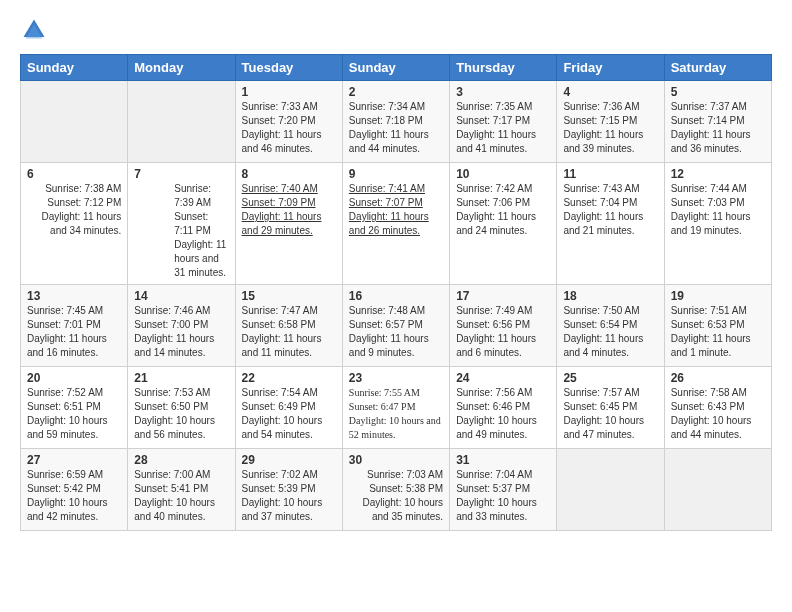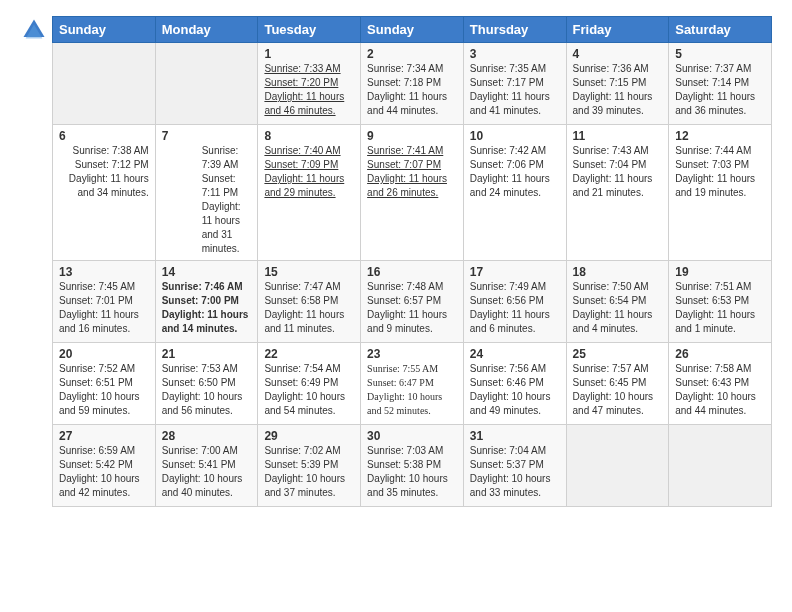--- a/index.html
+++ b/index.html
@@ -8,21 +8,21 @@
       height: 612px;
       font-family: Arial, sans-serif;
       background: #fff;
       overflow: hidden;
     }
     .page {
       width: 792px;
       height: 465px;
       padding: 16px 20px 10px 20px;
       display: flex;
-      flex-direction: row;
+      flex-direction: column;
     }
     .header {
       display: flex;
       justify-content: space-between;
       align-items: flex-start;
       margin-bottom: 10px;
     }
     .logo {
       display: flex;
       align-items: center;
@@ -132,21 +132,21 @@
           <th>Friday</th>
           <th>Saturday</th>
         </tr>
     </thead>
     <tbody id="calendar-body">
     <tr>
           <td class="empty-cell"></td>
           <td class="empty-cell"></td>
           <td>
             <span class="day-num">1</span>
-            <div class="day-info" style="white-space: pre-line; text-decoration: underline;">Sunrise: 7:33 AM
+            <div class="day-info" style="white-space: pre-line;">Sunrise: 7:33 AM
 Sunset: 7:20 PM
 Daylight: 11 hours and 46 minutes.</div>
           </td>
           <td>
             <span class="day-num">2</span>
             <div class="day-info" style="white-space: pre-line;">Sunrise: 7:34 AM
 Sunset: 7:18 PM
 Daylight: 11 hours and 44 minutes.</div>
           </td>
           <td>
@@ -214,21 +214,21 @@
         </tr>
         <tr>
           <td>
             <span class="day-num">13</span>
             <div class="day-info" style="white-space: pre-line;">Sunrise: 7:45 AM
 Sunset: 7:01 PM
 Daylight: 11 hours and 16 minutes.</div>
           </td>
           <td>
             <span class="day-num">14</span>
-            <div class="day-info" style="white-space: pre-line; font-weight: bold;">Sunrise: 7:46 AM
+            <div class="day-info" style="white-space: pre-line;">Sunrise: 7:46 AM
 Sunset: 7:00 PM
 Daylight: 11 hours and 14 minutes.</div>
           </td>
           <td>
             <span class="day-num">15</span>
             <div class="day-info" style="white-space: pre-line;">Sunrise: 7:47 AM
 Sunset: 6:58 PM
 Daylight: 11 hours and 11 minutes.</div>
           </td>
           <td>
@@ -314,21 +314,21 @@
 Daylight: 10 hours and 40 minutes.</div>
           </td>
           <td>
             <span class="day-num">29</span>
             <div class="day-info" style="white-space: pre-line;">Sunrise: 7:02 AM
 Sunset: 5:39 PM
 Daylight: 10 hours and 37 minutes.</div>
           </td>
           <td>
             <span class="day-num">30</span>
-            <div class="day-info" style="white-space: pre-line;">Sunrise: 7:03 AM
+            <div class="day-info" style="white-space: pre-line; text-align: right;">Sunrise: 7:03 AM
 Sunset: 5:38 PM
 Daylight: 10 hours and 35 minutes.</div>
           </td>
           <td>
             <span class="day-num">31</span>
             <div class="day-info" style="white-space: pre-line;">Sunrise: 7:04 AM
 Sunset: 5:37 PM
 Daylight: 10 hours and 33 minutes.</div>
           </td>
           <td class="empty-cell"></td>

